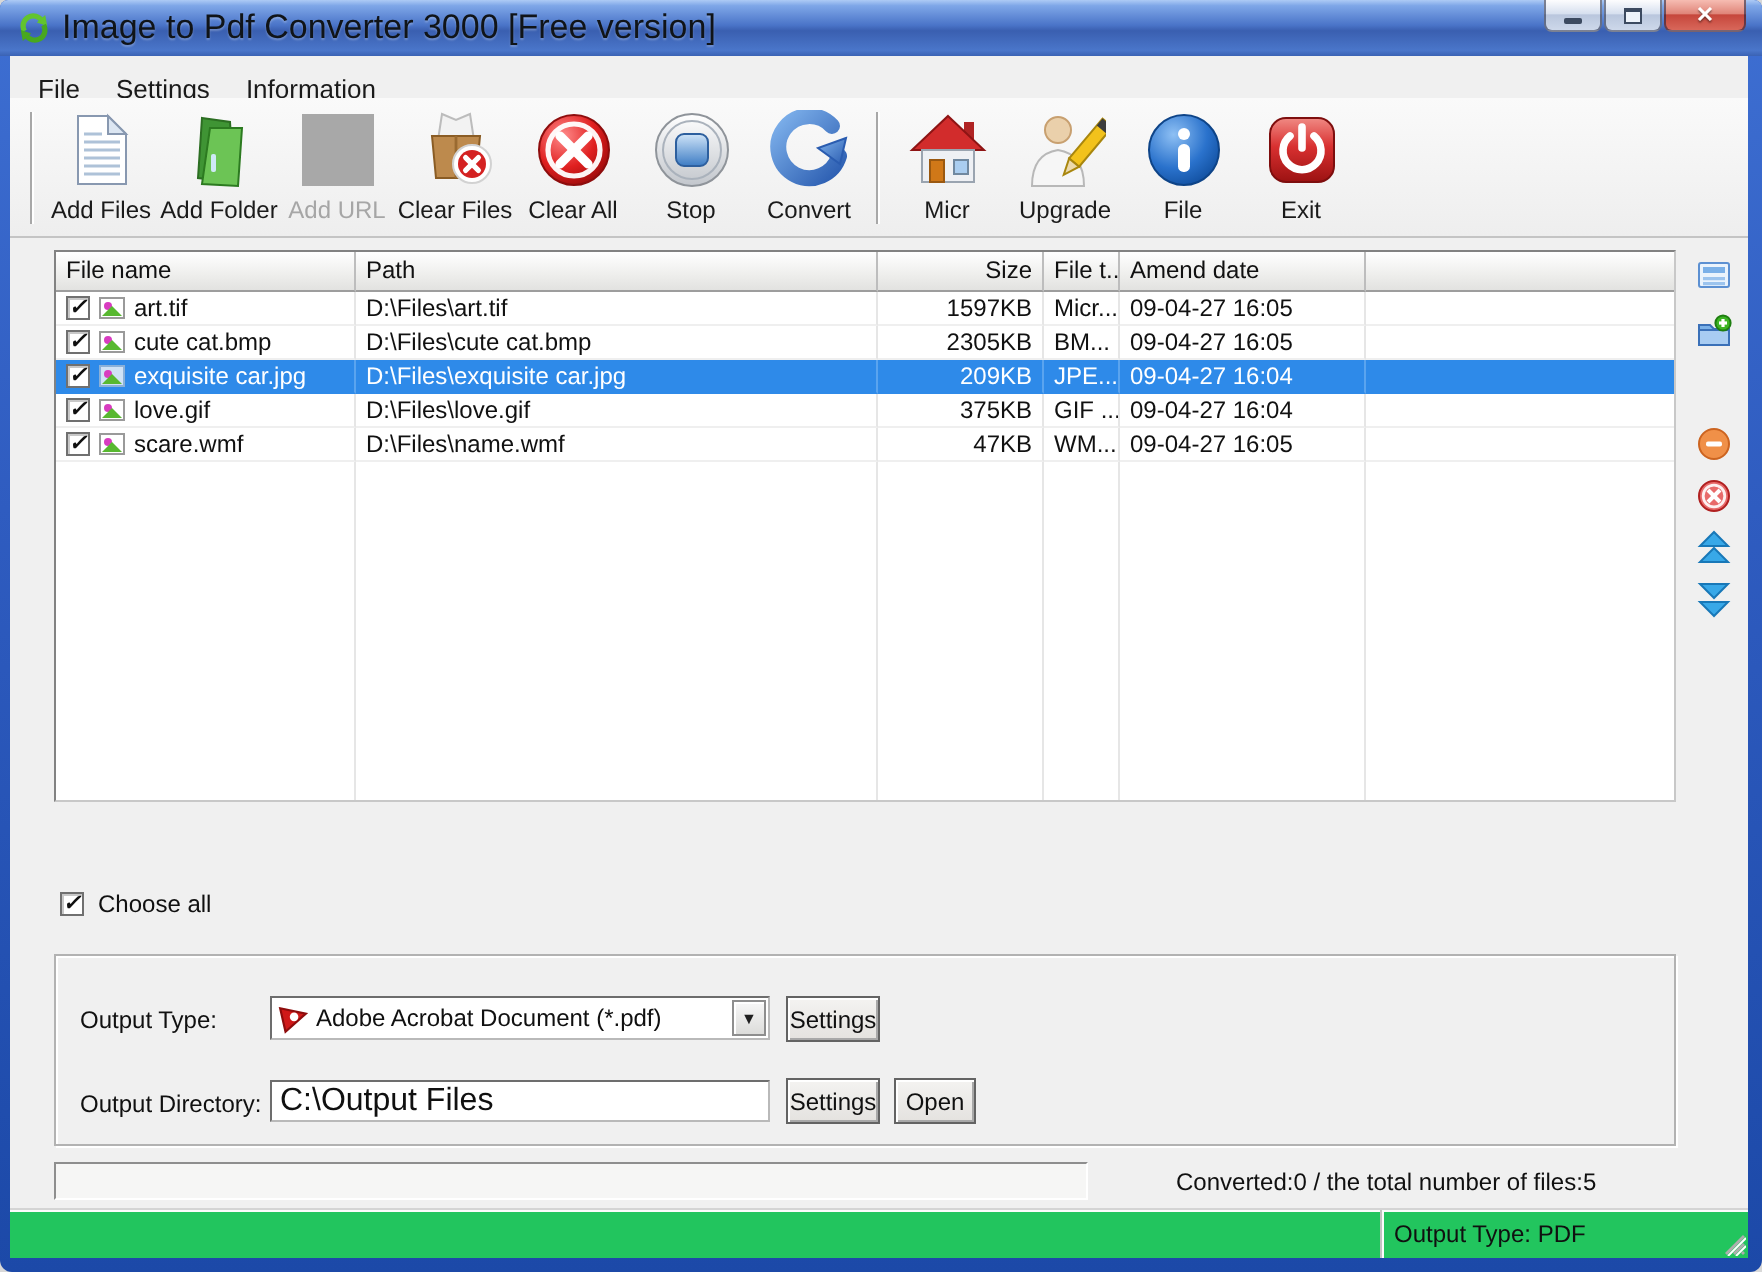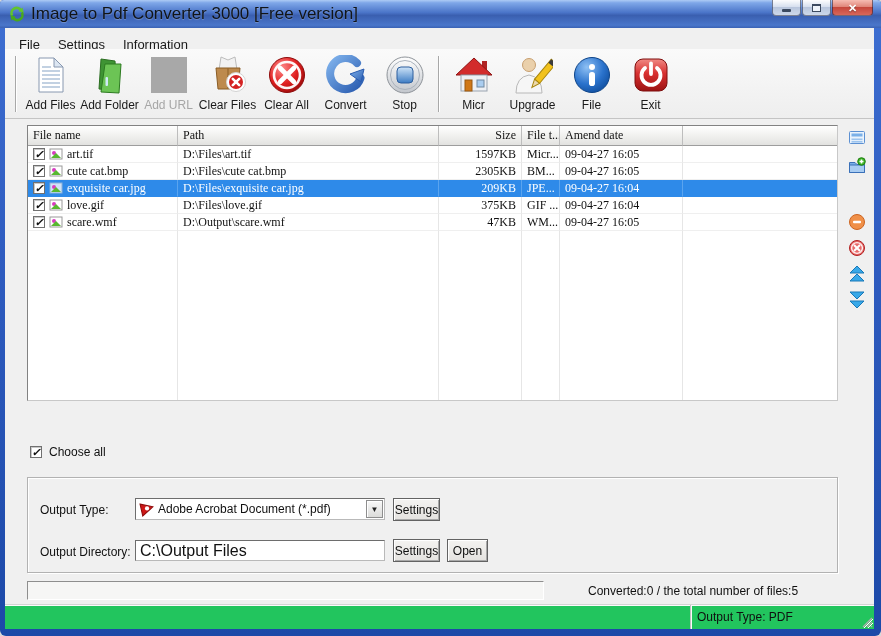--- a/index.html
+++ b/index.html
@@ -33,21 +33,21 @@
     background:linear-gradient(180deg,#fafafa,#eeeeee);border-bottom:1px solid #c4c4c4;
     display:flex;align-items:center;padding-left:6px;}
   .tb-sep{width:2px;height:56px;border-left:1px solid #a8a8a8;border-right:1px solid #fff;margin:0 4px;}
   .tb-btn{width:59px;height:64px;display:flex;flex-direction:column;align-items:center;justify-content:flex-start;cursor:default;}
   .tb-ico{width:40px;height:40px;margin-top:3px;display:block;}
   .tb-label{font-size:12px;color:#1a1a1a;margin-top:3px;white-space:nowrap;text-align:right;}
   .tb-btn.disabled .tb-label{color:#a6a6a6;}
   
   .filetable{position:absolute;left:22px;top:97px;width:811px;height:276px;background:#fff;
     border:1px solid #828282;border-right-color:#c8c8c8;border-bottom-color:#c8c8c8;
-    display:flex;flex-direction:column;font-size:12px;color:#111;font-family:Liberation Serif, serif;}
+    display:flex;flex-direction:column;font-size:12px;color:#111;}
   .thead{display:flex;height:20px;flex:0 0 auto;}
   .th{background:linear-gradient(180deg,#ffffff,#eeeeec 60%,#e2e2e0);border-right:1px solid #bdbdbd;
     border-bottom:1px solid #9d9d9d;padding:0 5px;line-height:19px;white-space:nowrap;overflow:hidden;}
   .trow{display:flex;height:17px;flex:0 0 auto;}
   .td{border-right:1px solid #e6e6e6;border-bottom:1px solid #efefef;padding:0 5px;line-height:16px;
     white-space:nowrap;overflow:hidden;display:flex;align-items:center;}
   .c-name{width:150px;}.c-path{width:261px;}.c-size{width:83px;justify-content:flex-end;text-align:right;}
   .c-type{width:38px;}.c-date{width:123px;}.c-fill{flex:1;border-right:none;}
   .th.c-size{text-align:right;}
   .tfill{flex:1;display:flex;}
@@ -193,50 +193,50 @@
             <line x1="13" y1="13" x2="27" y2="27"></line>
               <line x1="27" y1="13" x2="13" y2="27"></line>
           </g>
         </svg>
         <span class="tb-label">Clear All</span>
       </div>
 
       <div class="tb-btn">
         <svg class="tb-ico" viewBox="0 0 40 40">
           <defs>
-              <linearGradient id="gBlueA" x1="0" y1="0" x2="1" y2="1">
-            <stop offset="0%" stop-color="#7fb2ec"></stop>
-                <stop offset="100%" stop-color="#2a5cb0"></stop>
-          </linearGradient>
-            </defs>
-          <path d="M31 8 A15.5 15.5 0 1 0 34.5 23" fill="none" stroke="url(#gBlueA)" stroke-width="8" stroke-linecap="round"></path>
-          <polygon points="38,14 24,19 35,27" fill="url(#gBlueA)" stroke="#2a5cb0"></polygon>
-        </svg>
-        <span class="tb-label">Convert</span>
-      </div>
-
-      <div class="tb-btn">
-        <svg class="tb-ico" viewBox="0 0 40 40">
-          <defs>
             <linearGradient id="gSilver" x1="0" y1="0" x2="0" y2="1">
               <stop offset="0%" stop-color="#ffffff"></stop>
                 <stop offset="100%" stop-color="#c2c6cc"></stop>
             </linearGradient>
             <linearGradient id="gBlueB" x1="0" y1="0" x2="0" y2="1">
               <stop offset="0%" stop-color="#cfe4f8"></stop>
                 <stop offset="100%" stop-color="#3d7cc4"></stop>
             </linearGradient>
           </defs>
           <circle cx="20" cy="20" r="18" fill="url(#gSilver)" stroke="#8f949a"></circle>
           <circle cx="20" cy="20" r="14.5" fill="none" stroke="#aab2bc" stroke-width="1"></circle>
           <rect x="12" y="12" width="16" height="16" rx="4" fill="url(#gBlueB)" stroke="#2d5f9e"></rect>
         </svg>
         <span class="tb-label">Stop</span>
       </div>
 
+      <div class="tb-btn">
+        <svg class="tb-ico" viewBox="0 0 40 40">
+          <defs>
+              <linearGradient id="gBlueA" x1="0" y1="0" x2="1" y2="1">
+            <stop offset="0%" stop-color="#7fb2ec"></stop>
+                <stop offset="100%" stop-color="#2a5cb0"></stop>
+          </linearGradient>
+            </defs>
+          <path d="M31 8 A15.5 15.5 0 1 0 34.5 23" fill="none" stroke="url(#gBlueA)" stroke-width="8" stroke-linecap="round"></path>
+          <polygon points="38,14 24,19 35,27" fill="url(#gBlueA)" stroke="#2a5cb0"></polygon>
+        </svg>
+        <span class="tb-label">Convert</span>
+      </div>
+
       <div class="tb-sep"></div>
 
       <div class="tb-btn">
         <svg class="tb-ico" viewBox="0 0 40 40">
           <rect x="28" y="6" width="5" height="9" fill="#b02424"></rect>
           <polygon points="20,3 38,20 2,20" fill="#d22c2c" stroke="#8e1414"></polygon>
           <rect x="7" y="20" width="26" height="16" fill="#eef0f4" stroke="#9aa4b0"></rect>
           <rect x="11" y="25" width="7" height="11" fill="#d07818" stroke="#9a5810"></rect>
           <rect x="23" y="25" width="7" height="7" fill="#aacdf0" stroke="#7088a0"></rect>
         </svg>
@@ -380,21 +380,21 @@
           <span class="cb">
               <i>✓</i>
             </span>
           <svg class="fico" viewBox="0 0 14 14">
               <rect x="1" y="2" width="12" height="10" fill="#fff" stroke="#9a9a9a"></rect>
               <circle cx="5" cy="6" r="2" fill="#d83cc0"></circle>
               <path d="M2 11 L7 6 L12 11 Z" fill="#58b830"></path>
             </svg>
           <span>scare.wmf</span>
         </div>
-        <div class="td c-path">D:\Output\scare.wmf</div>
+        <div class="td c-path">D:\Files\name.wmf</div>
         <div class="td c-size">47KB</div>
         <div class="td c-type">WM...</div>
         <div class="td c-date">09-04-27 16:05</div>
         <div class="td c-fill"></div>
       </div>
 
       <div class="tfill">
         <div class="td c-name"></div>
           <div class="td c-path"></div>
           <div class="td c-size"></div>

